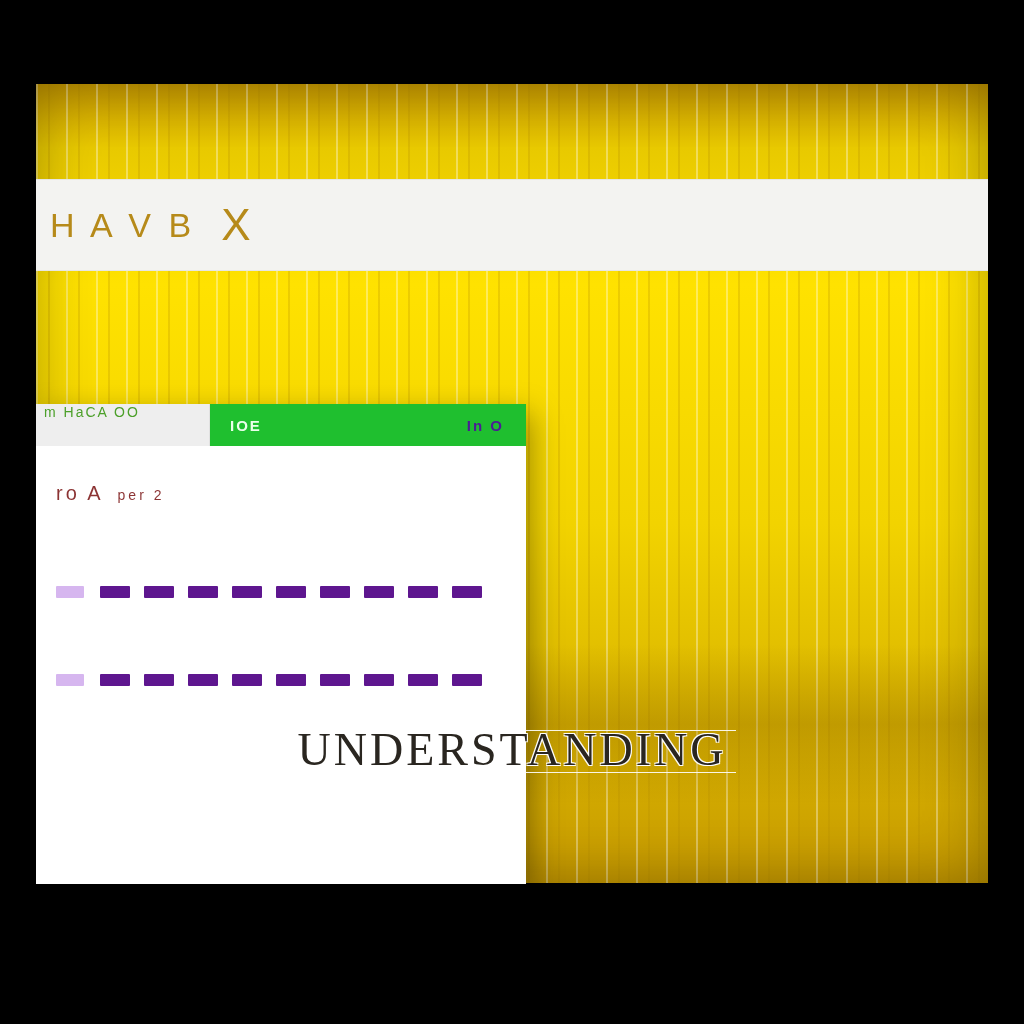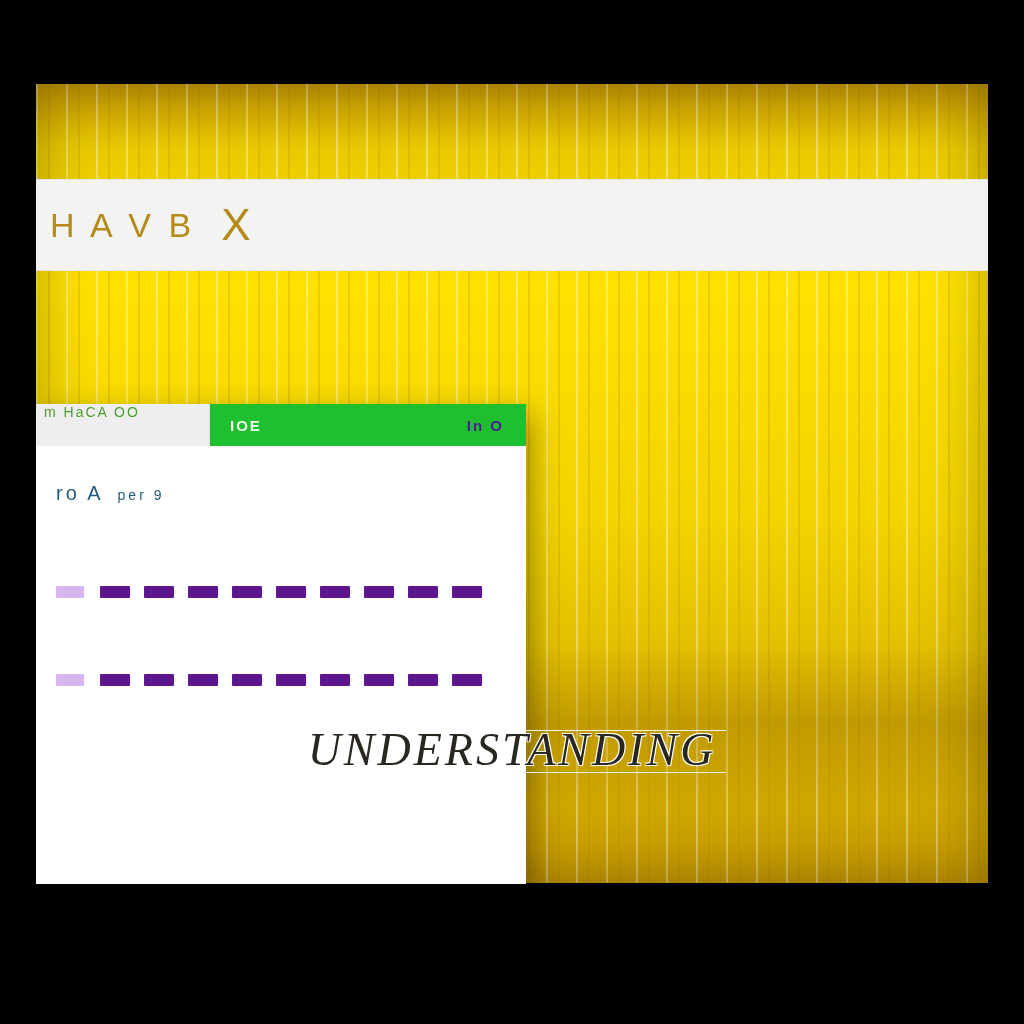--- a/index.html
+++ b/index.html
@@ -114,21 +114,21 @@
     color: #4c1d95;
     font-size: 15px;
     letter-spacing: 2px;
     font-weight: bold;
   }
 
   .window-body {
     padding: 36px 20px 20px 20px;
   }
   .faint-label {
-    color: #0c4a6e;
+    color: #7f1d1d;
     font-size: 20px;
     letter-spacing: 3px;
     display: flex;
     gap: 14px;
     opacity: 0.9;
   }
   .faint-label .sub { font-size: 14px; align-self: flex-end; margin-bottom: 2px; }
 
   .dash-row {
     margin-top: 78px;
@@ -186,21 +186,20 @@
     background: rgba(255,255,255,0.9);
   }
   .overlay-title .line::before { top: 6px; }
   .overlay-title .line::after  { bottom: 4px; }
   .overlay-title .word {
     text-shadow:
       -1px -1px 0 rgba(255,255,255,0.95),
        1px -1px 0 rgba(255,255,255,0.95),
       -1px  1px 0 rgba(255,255,255,0.95),
        1px  1px 0 rgba(255,255,255,0.95);
-    font-style: italic;
   }
 
   
   .dark-band {
     position: absolute;
     left: 0; right: 0;
     top: 560px;
     height: 160px;
     background: linear-gradient(180deg, rgba(120,80,0,0.0), rgba(120,80,0,0.25), rgba(120,80,0,0.0));
     pointer-events: none;
@@ -226,21 +225,21 @@
         </div>
         <div class="tab-active">
           <span class="badge">IOE</span>
           <span class="tool">In O</span>
         </div>
       </div>
 
       <div class="window-body">
         <div class="faint-label">
           <span>ro A</span>
-          <span class="sub">per 9</span>
+          <span class="sub">per 2</span>
         </div>
 
         <div class="dash-row">
           <div class="lead"></div>
           <div class="dashes">
             <span></span>
               <span></span>
               <span></span>
               <span></span>
               <span></span>

